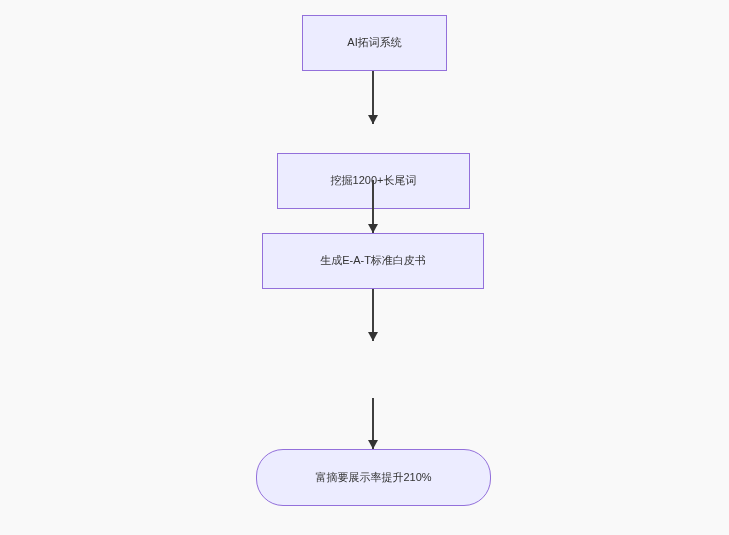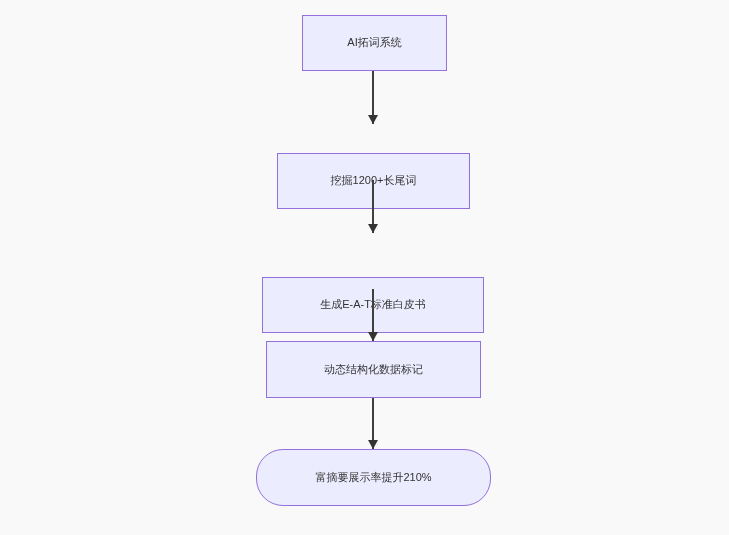--- a/index.html
+++ b/index.html
@@ -23,21 +23,21 @@
     font-size: 11px;
     line-height: 1.2;
     display: flex;
     align-items: center;
     justify-content: center;
     text-align: center;
     white-space: nowrap;
   }
   .node-1 { left: 302px; top: 15px;  width: 145px; height: 56px; }
   .node-2 { left: 277px; top: 124px; width: 193px; height: 56px; margin-top: 29px; }
-  .node-3 { left: 262px; top: 233px; width: 222px; height: 56px; margin-top: 44px; }
+  .node-3 { left: 262px; top: 233px; width: 222px; height: 56px; }
   .node-4 { left: 266px; top: 341px; width: 215px; height: 57px; }
   .node-5 { left: 256px; top: 449px; width: 235px; height: 57px; border-radius: 27px; }
 
   .edge {
     position: absolute;
     left: 371.5px;
     width: 2px;
     background: #3f3f3f;
   }
   .edge::after {
@@ -73,23 +73,20 @@
   </div>
 
   <div class="edge edge-2"></div>
 
   <div class="node node-3">
     <span>生成E-A-T标准白皮书</span>
   </div>
 
   <div class="edge edge-3"></div>
 
-  <div class="node node-4">
-    <span>动态结构化数据标记</span>
-  </div>
 
   <div class="edge edge-4"></div>
 
   <div class="node node-5">
     <span>富摘要展示率提升210%</span>
   </div>
 
 </div>
 
 </body></html>

